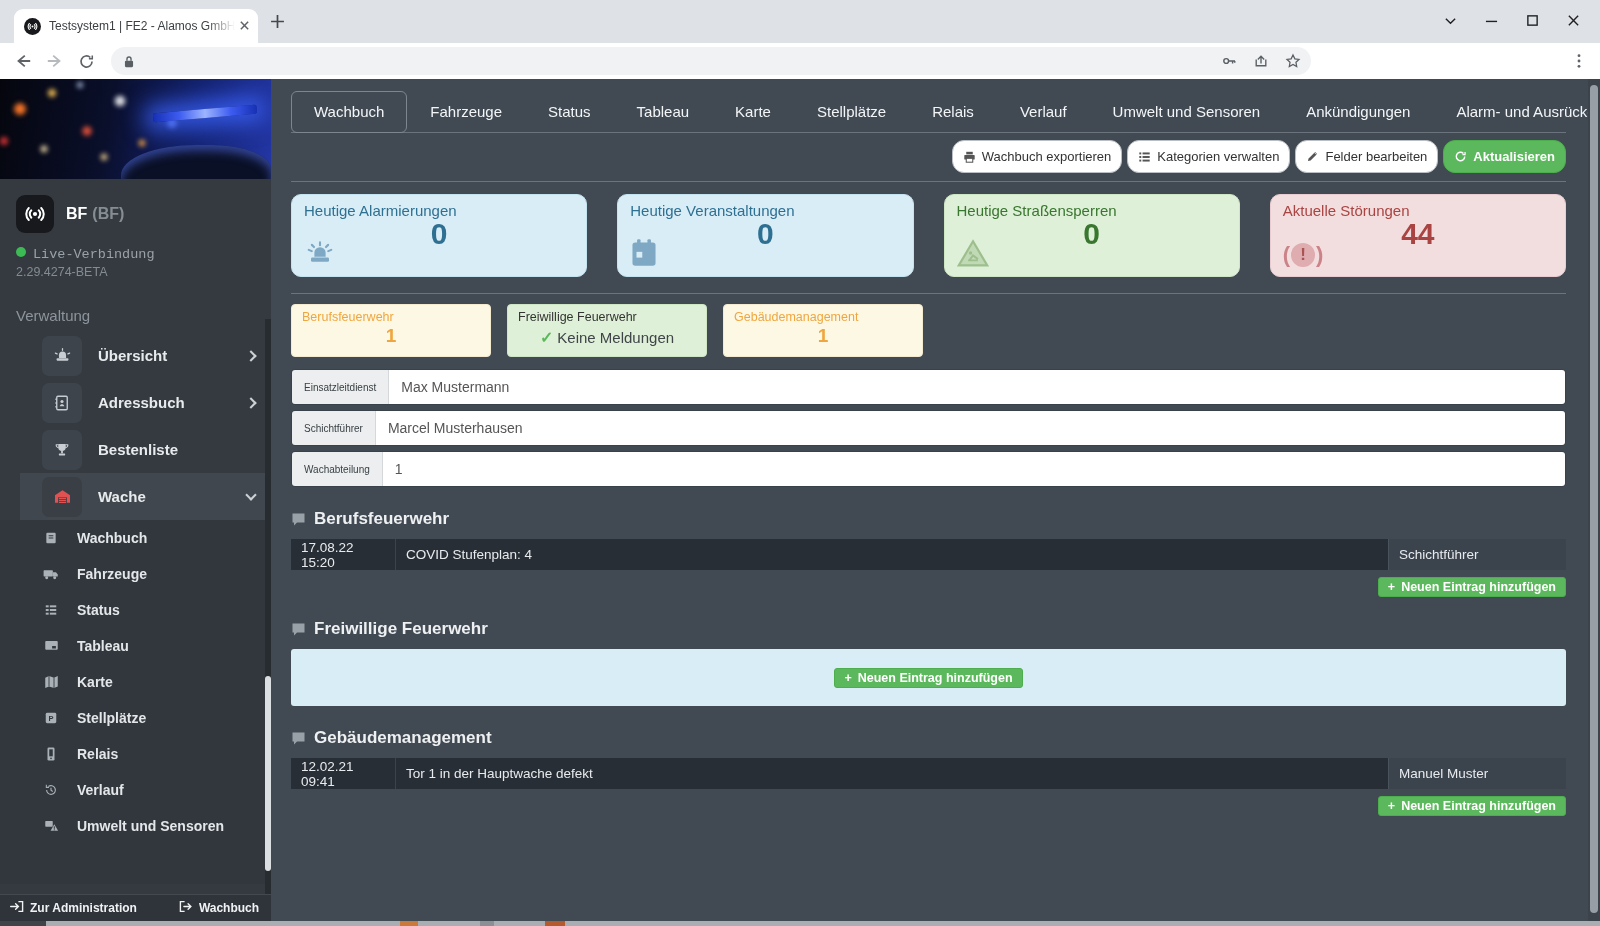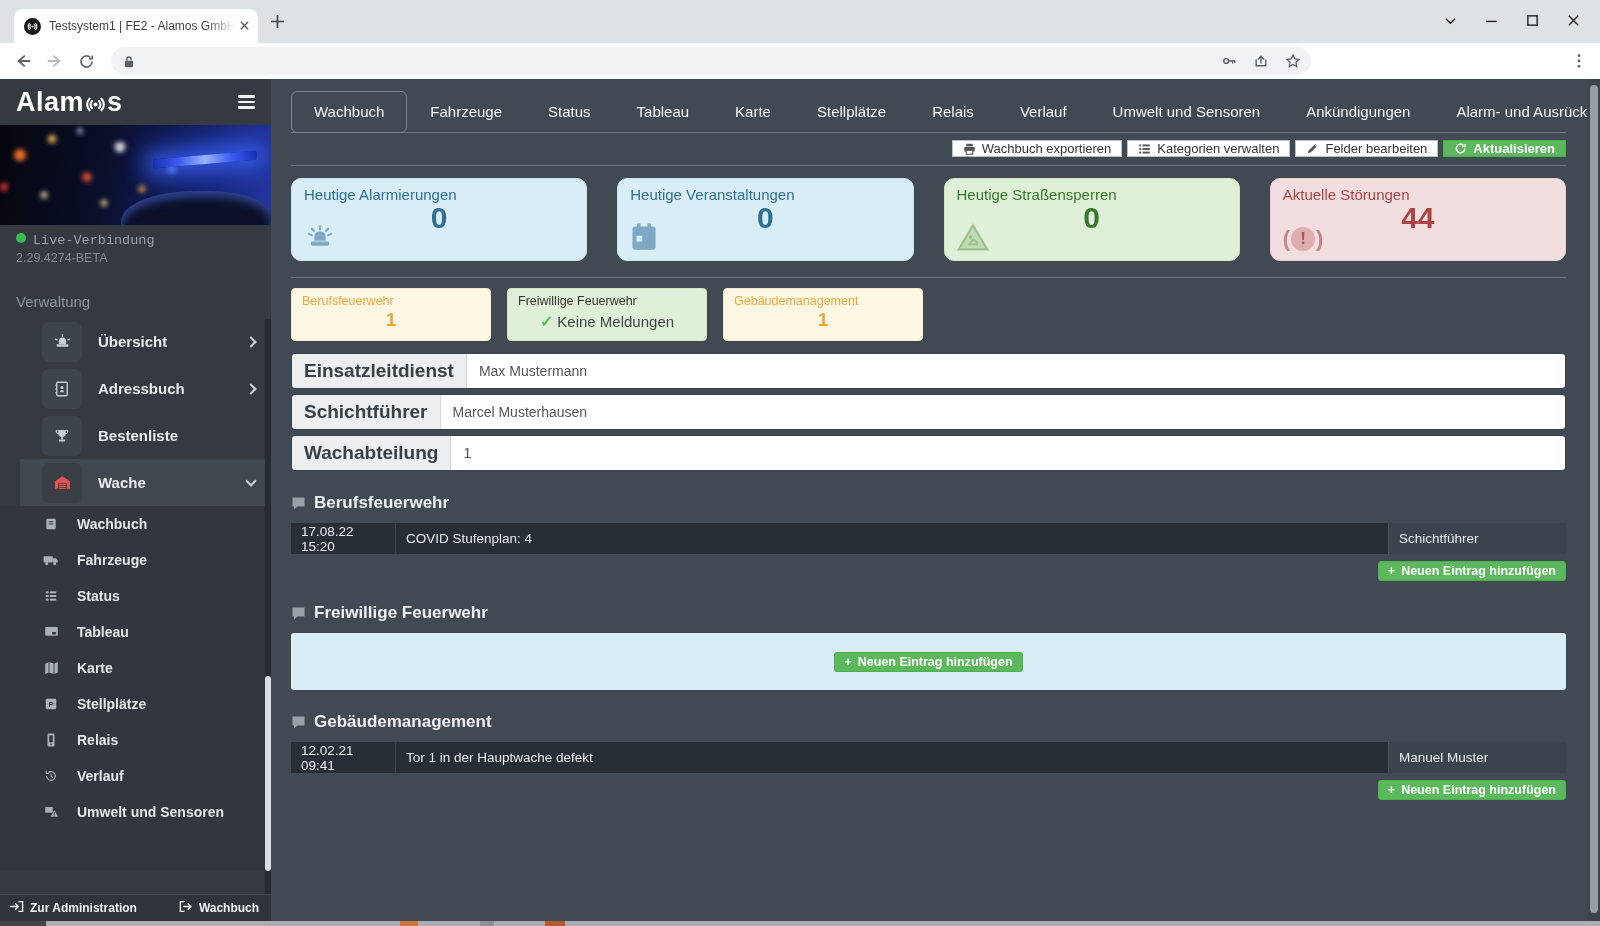--- a/index.html
+++ b/index.html
@@ -87,22 +87,22 @@
   .side-footer .flink + .flink { margin-left:42px; }
   .side-scroll { position:absolute; top:240px; right:0; width:6px; bottom:27px; background:#272c30; }
   .side-thumb { position:absolute; left:0; width:6px; top:62%; height:34%; background:#dcdfe2; border-radius:3px; }
 
   
   .main { flex:1; min-width:0; padding:12px 22px 0 20px; background:#414a53; overflow:hidden; }
   .tabs { display:flex; align-items:flex-end; border-bottom:1px solid #6b747d; }
   .tab { padding:12px 23px; font-size:15px; color:#f3f5f7; white-space:nowrap; cursor:pointer; }
   .tab.active { border:1px solid #7d868e; border-radius:6px; margin-bottom:-1px; padding:11px 22px 12px; }
   .actions { display:flex; justify-content:flex-end; gap:5px; padding:7px 0 8px; border-bottom:1px solid #6b747d; }
-  .btn { display:flex; align-items:center; gap:6px; background:#ffffff; border:1px solid #b9bfc4; border-radius:0;
-         padding:0 10px; font-size:13px; color:#333; cursor:pointer; }
+  .btn { display:flex; align-items:center; gap:6px; background:#ffffff; border:1px solid #b9bfc4; border-radius:12px;
+         padding:8px 10px; font-size:13px; color:#333; cursor:pointer; }
   .btn .bic { color:#555; display:flex; }
   .btn.green { background:#5cb85c; border-color:#4cae4c; color:#fff; font-weight:bold; }
   .btn.green .bic { color:#fff; }
 
   .stats { display:flex; gap:30px; padding:12px 0 16px; border-bottom:1px solid #6b747d; }
   .stat-card { flex:1; height:83px; border-radius:10px; padding:7px 12px; position:relative; border:1px solid transparent; }
   .stat-title { font-size:15px; }
   .stat-value { text-align:center; font-size:30px; font-weight:bold; margin-top:-2px; }
   .stat-ic { position:absolute; left:12px; bottom:8px; display:flex; }
   .stat-card.blue { background:#d9edf7; border-color:#c3e3f0; color:#2e7092; }
@@ -115,21 +115,21 @@
   .mini-card { width:200px; height:53px; border-radius:4px; padding:5px 10px; }
   .mini-title { font-size:12.5px; }
   .mini-value { text-align:center; font-size:19px; font-weight:bold; margin-top:1px; }
   .mini-card.cream { background:#fcf8e3; border:1px solid #f3ead0; color:#f0a63f; }
   .mini-card.greenc { background:#dff0d8; border:1px solid #cfe6c4; color:#333; }
   .mini-card.greenc .mini-value { font-size:15px; font-weight:normal; color:#3f4548; margin-top:4px; }
   .checkmark { color:#5cb85c; font-weight:bold; margin-right:4px; font-size:16px; }
 
   .fields { padding-top:12px; }
   .fieldrow { display:flex; height:36px; border-radius:4px; overflow:hidden; margin-bottom:5px; border:1px solid #39424a; }
-  .fieldlabel { background:#eceeef; color:#3a4045; font-weight:bold; font-size:19px; display:flex; align-items:center;
+  .fieldlabel { background:#eceeef; color:#3a4045; font-weight:normal; font-size:10px; display:flex; align-items:center;
                 padding:0 12px; border-right:1px solid #d4d8db; white-space:nowrap; }
   .fieldinput { flex:1; background:#fff; border:none; outline:none; font-size:14px; color:#555;
                 padding:0 12px; font-family:"Liberation Sans", sans-serif; }
 
   .section-h { display:flex; align-items:center; gap:8px; margin:22px 0 10px; font-size:17px; font-weight:bold; color:#eef0f2; }
   .section-h .bub { color:#99a1a8; display:flex; }
   .entryrow { display:flex; height:31px; font-size:13.5px; color:#e8ebee; cursor:pointer; }
   .cell-date { width:105px; background:#282e35; display:flex; align-items:center; padding:0 10px; flex:none;
                border-right:1px solid #3b434c; }
   .cell-text { flex:1; background:#282e35; display:flex; align-items:center; padding:0 10px; min-width:0; }
@@ -246,44 +246,37 @@
           <circle cx="3" cy="3" r="1.6"></circle>
           <circle cx="3" cy="9" r="1.6"></circle>
           <circle cx="3" cy="15" r="1.6"></circle>
         </svg>
     </span>
   </div>
 
   <div class="app">
 
     <aside class="sidebar">
-      <div class="logo-bar">
-        <div class="logo">
-          <span>Alam</span>
-          <span class="o-icon">
-            <svg width="21" height="21" viewBox="0 0 24 24" fill="none" stroke="currentColor" stroke-width="2.4" stroke-linecap="round">
-              <circle cx="12" cy="12" r="2.4" fill="currentColor" stroke="none"></circle>
-              <path d="M8 16a5.6 5.6 0 010-8M16 8a5.6 5.6 0 010 8M5.2 18.6a9.3 9.3 0 010-13.2M18.8 5.4a9.3 9.3 0 010 13.2"></path>
-            </svg>
-          </span>
-          <span>s</span>
-        </div>
-        <span class="hamburger">
-            <i></i>
-            <i></i>
-            <i></i>
-          </span>
-      </div>
 
       <div class="hero">
         <div class="bokeh"></div>
           <div class="carroof"></div>
           <div class="lightbar"></div>
       </div>
 
+      <div class="station">
+        <span class="station-ic">
+          <svg width="22" height="22" viewBox="0 0 24 24" fill="none" stroke="currentColor" stroke-width="2.2" stroke-linecap="round">
+            <circle cx="12" cy="12" r="2.3" fill="currentColor" stroke="none"></circle>
+            <path d="M8 16a5.6 5.6 0 010-8M16 8a5.6 5.6 0 010 8M5.2 18.6a9.3 9.3 0 010-13.2M18.8 5.4a9.3 9.3 0 010 13.2"></path>
+          </svg>
+        </span>
+        <span class="station-name">BF</span>
+        <span class="station-suffix">(BF)</span>
+      </div>
       <div class="live">
         <span class="live-dot"></span>
         <span>Live-Verbindung</span>
       </div>
       <div class="version">2.29.4274-BETA</div>
 
       <div class="sec-label">Verwaltung</div>
 
       <div class="mitem">
         <span class="mitem-ic">

